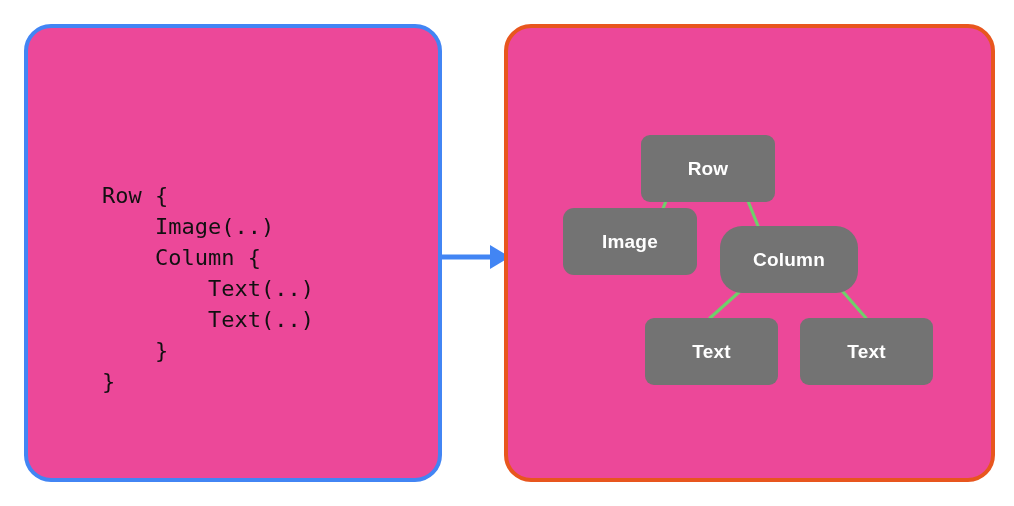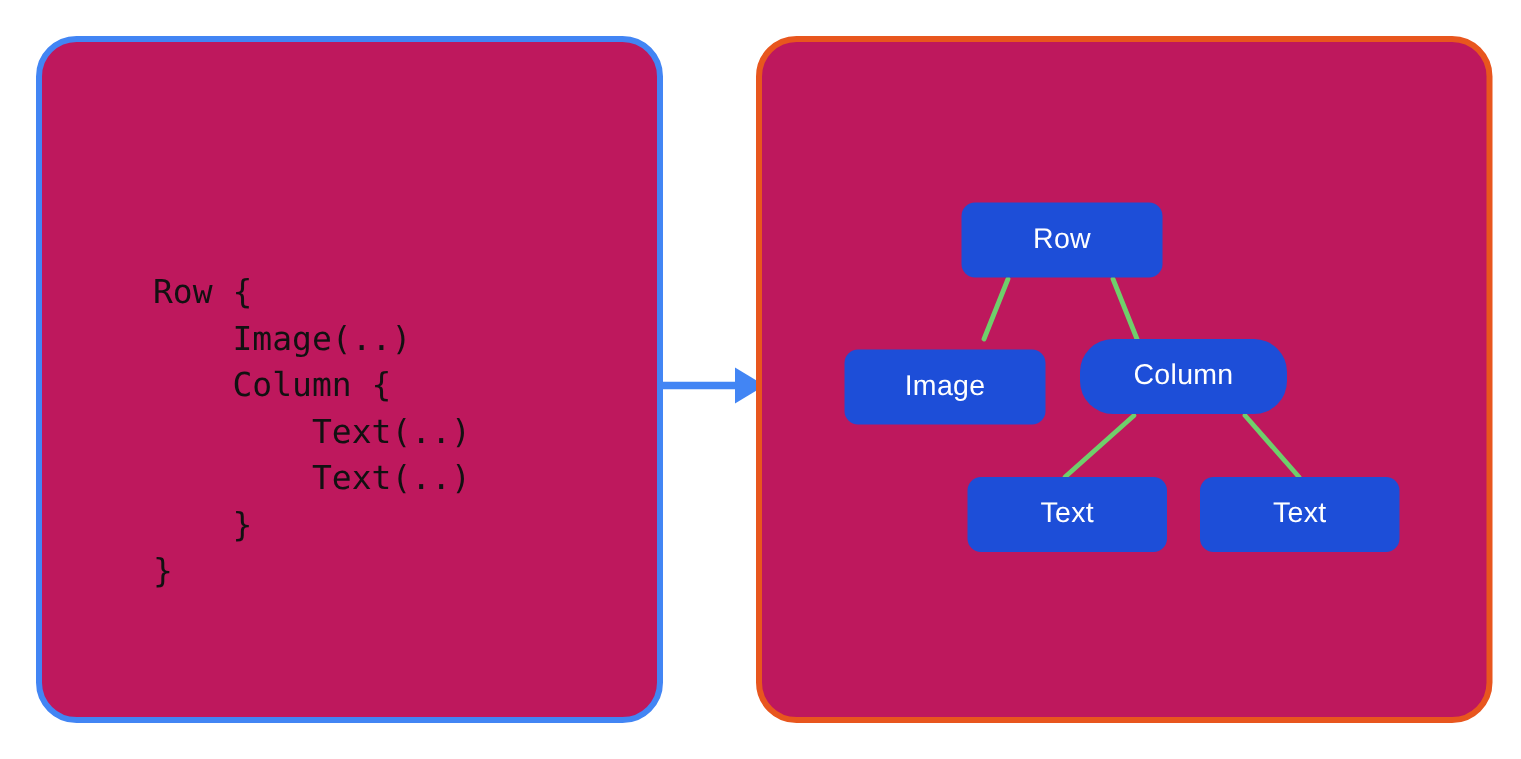--- a/index.html
+++ b/index.html
@@ -15,21 +15,21 @@
     width: 1014px;
     height: 506px;
     background: #ffffff;
     overflow: hidden;
   }
 
   
   .panel {
     position: absolute;
     box-sizing: border-box;
-    background: #be185d;
+    background: #ec4899;
     border-style: solid;
   }
   #code-panel {
     left: 24px;
     top: 24px;
     width: 418px;
     height: 458px;
     border-width: 4px;
     border-color: #4285f4;
     border-radius: 27px;
@@ -74,31 +74,31 @@
     top: 24px;
     width: 491px;
     height: 458px;
   }
   .tree-node {
     position: absolute;
     box-sizing: border-box;
     display: flex;
     align-items: center;
     justify-content: center;
-    background: #1d4ed8;
+    background: #737373;
     border-radius: 9px;
     color: #ffffff;
     font-family: "Liberation Sans", sans-serif;
     font-size: 19px;
-    font-weight: 400;
+    font-weight: 700;
     letter-spacing: 0.2px;
-    height: 50px;
+    height: 67px;
   }
   #node-row    { left: 641px; top: 135px; width: 134px; }
-  #node-image  { left: 563px; top: 233px; width: 134px; }
+  #node-image  { left: 563px; top: 208px; width: 134px; border-radius: 11px; }
   #node-column { left: 720px; top: 226px; width: 138px; border-radius: 22px; }
   #node-text-1 { left: 645px; top: 318px; width: 133px; }
   #node-text-2 { left: 800px; top: 318px; width: 133px; }
 </style>
 </head>
 <body>
 
 <div id="canvas">
 
   <div class="panel" id="code-panel">

